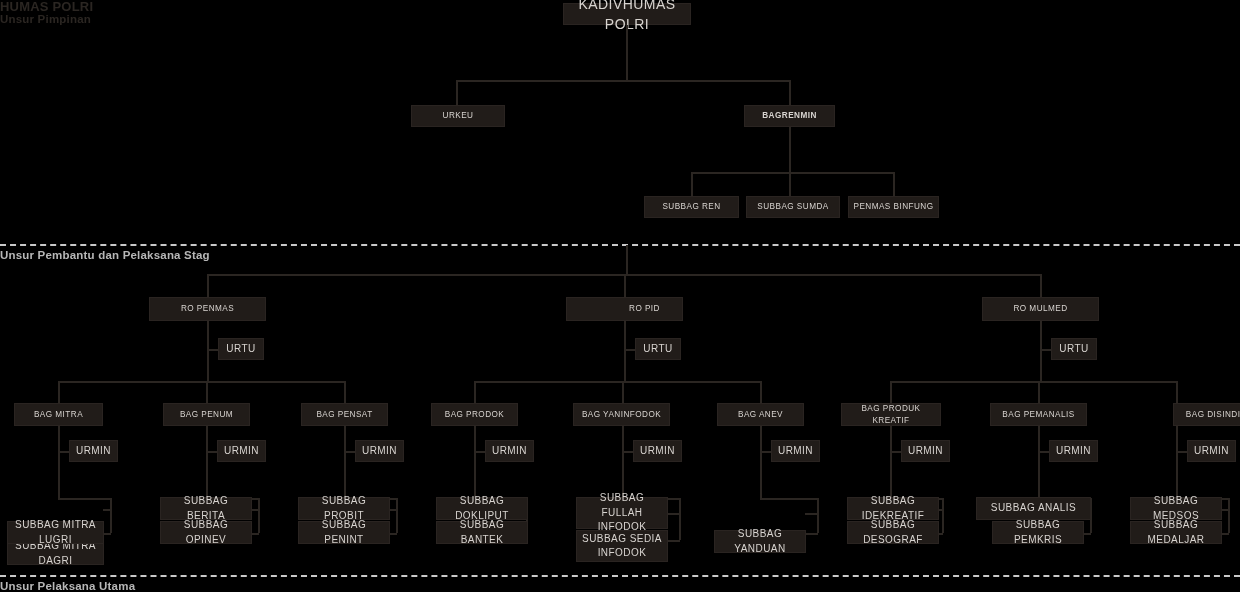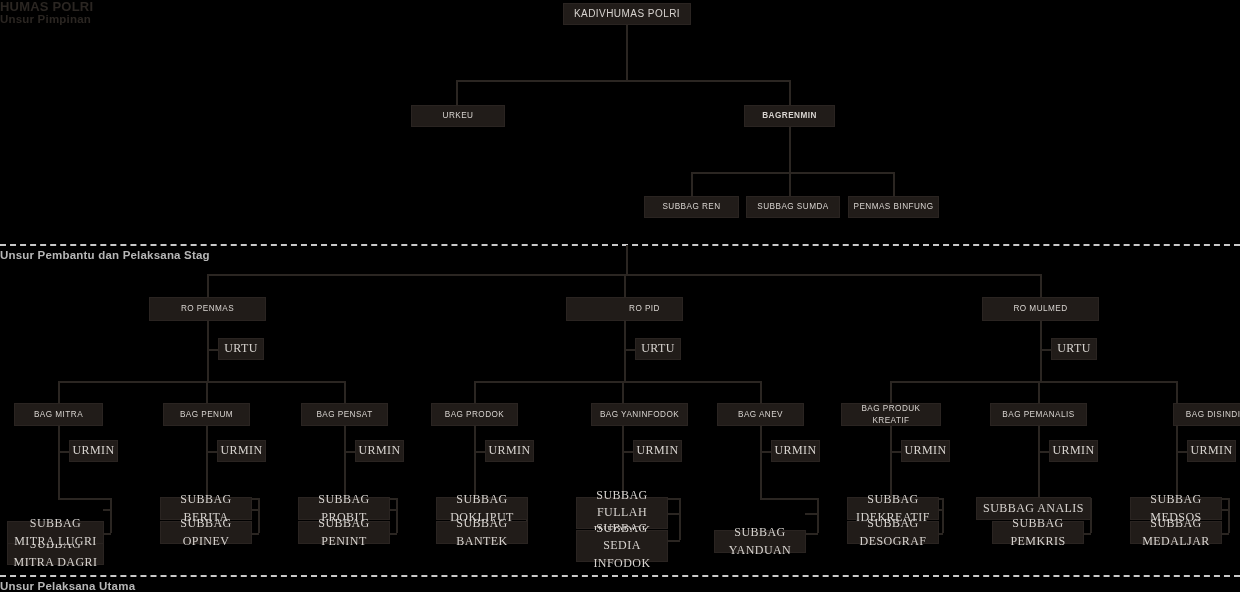--- a/index.html
+++ b/index.html
@@ -65,22 +65,22 @@
     align-items: center;
     justify-content: center;
     text-align: center;
     font-size: 8.2px;
     letter-spacing: 0.45px;
     line-height: 1.45;
     padding: 2px 4px;
     white-space: pre-line;
     border: 0.6px solid #2a2421;
   }
-  .box.top     { font-size: 10px; }
-  .box.small   { font-size: 12px; font-family: Liberation Serif, serif; }
+  .box.top     { font-size: 14px; }
+  .box.small   { font-size: 10px; }
 </style>
 </head>
 <body>
 
 <div id="chart">
 
   <div class="sect-title main" style="left:0px; top:0px;">HUMAS POLRI</div>
   <div class="sect-title sub" style="left:0px; top:13px;">Unsur Pimpinan</div>
 
   <div class="box top" style="left:563px; top:3px; width:128px; height:22px;">KADIVHUMAS POLRI</div>
@@ -163,21 +163,21 @@
   <div class="ln v" style="left:624px; top:321px; height:60px;"></div>
   <div class="ln h" style="left:624px; top:349px; width:12px;"></div>
   <div class="box small" style="left:635px; top:338px; width:46px; height:22px;">URTU</div>
 
   <div class="ln h" style="left:474px; top:381px; width:287px;"></div>
   <div class="ln v" style="left:474px; top:381px; height:23px;"></div>
   <div class="ln v" style="left:622px; top:381px; height:23px;"></div>
   <div class="ln v" style="left:760px; top:381px; height:23px;"></div>
 
   <div class="box" style="left:431px; top:403px; width:87px; height:23px;">BAG PRODOK</div>
-  <div class="box" style="left:591px; top:403px; width:97px; height:23px;">BAG YANINFODOK</div>
+  <div class="box" style="left:573px; top:403px; width:97px; height:23px;">BAG YANINFODOK</div>
   <div class="box" style="left:717px; top:403px; width:87px; height:23px;">BAG ANEV</div>
 
   <div class="ln v" style="left:474px; top:426px; height:72px;"></div>
   <div class="ln h" style="left:474px; top:451px; width:12px;"></div>
   <div class="box small" style="left:485px; top:440px; width:49px; height:22px;">URMIN</div>
   <div class="ln h" style="left:474px; top:498px; width:52px;"></div>
   <div class="ln v" style="left:526px; top:498px; height:35px;"></div>
   <div class="ln h" style="left:518px; top:509px; width:9px;"></div>
   <div class="ln h" style="left:518px; top:533px; width:9px;"></div>
   <div class="box small" style="left:436px; top:497px; width:92px; height:23px;">SUBBAG DOKLIPUT</div>

